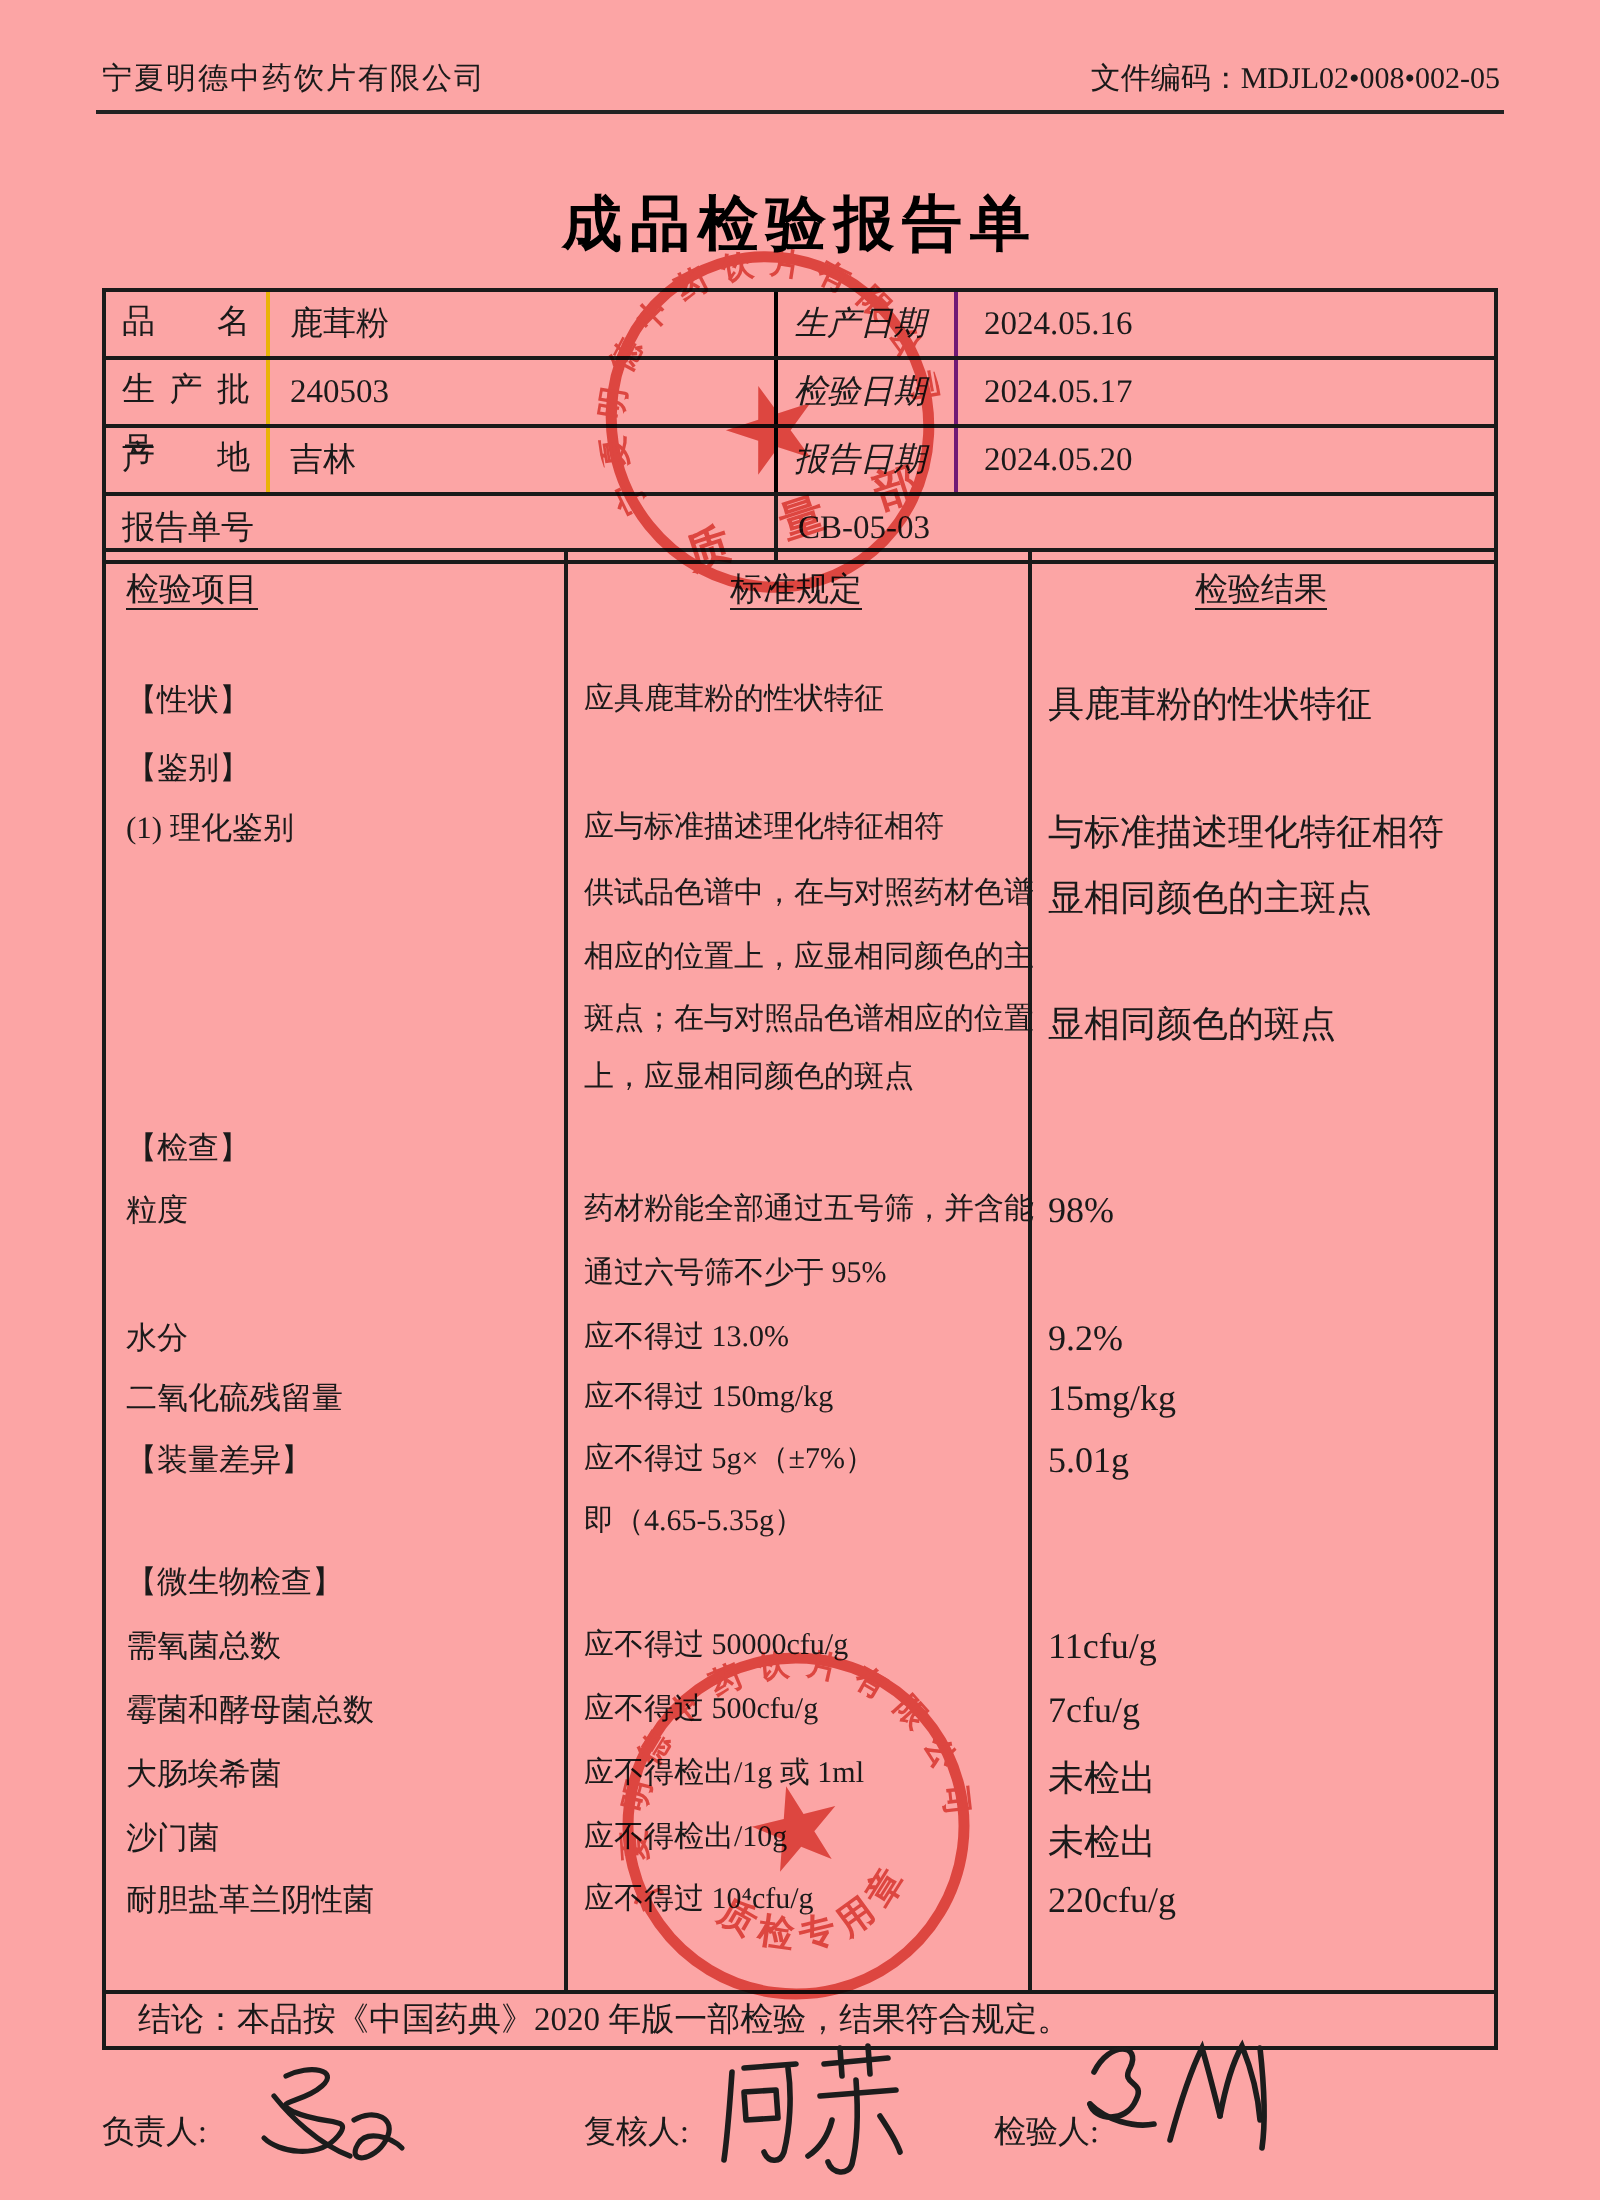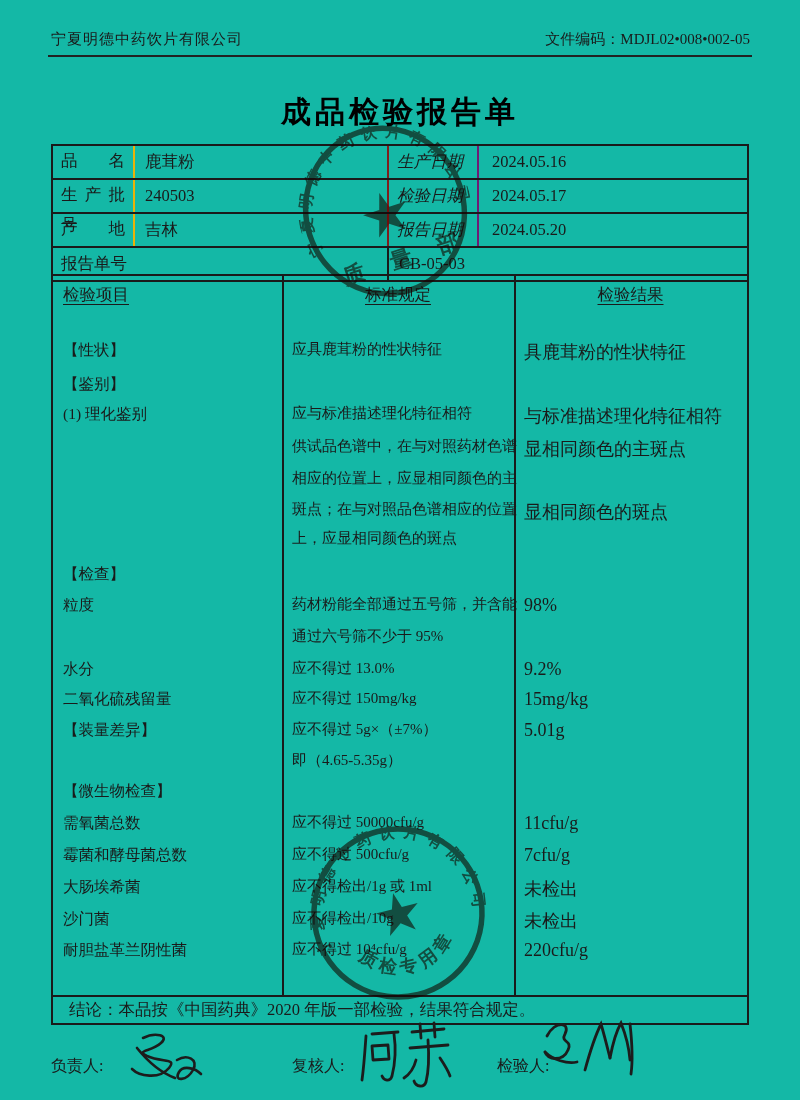--- a/index.html
+++ b/index.html
@@ -1,36 +1,36 @@
 <!DOCTYPE html>
 <html><head>
 <meta charset="utf-8">
 <style>
   html,body{margin:0;padding:0;}
   body{width:800px;height:1100px;background:#ffffff;position:relative;
        font-family:"Liberation Serif","DejaVu Serif",serif;color:#1a1a1a;}
-  .page{position:absolute;left:0;top:0;width:800px;height:1100px;background:#14b8a6;overflow:hidden;}
+  .page{position:absolute;left:0;top:0;width:800px;height:1100px;background:#fca5a5;overflow:hidden;}
 
   
   .hdr-company{position:absolute;left:51px;top:30px;font-size:15px;letter-spacing:1px;}
   .hdr-code{position:absolute;right:50px;top:30px;font-size:15px;}
   .hdr-rule{position:absolute;left:48px;top:55px;width:704px;height:2px;background:#222;}
 
   
   .title{position:absolute;left:0;top:92px;width:800px;text-align:center;
          font-size:30px;font-weight:bold;letter-spacing:4px;color:#000;}
 
   
   .info{position:absolute;left:51px;top:144px;width:698px;border:2px solid #1a1a1a;box-sizing:border-box;}
   .irow{display:flex;height:32px;border-bottom:2px solid #1a1a1a;}
   .irow:last-child{border-bottom:none;}
   .icell{box-sizing:border-box;font-size:16.5px;display:flex;align-items:center;}
   .lbl{width:82px;border-right:2px solid #eab308;padding:0 8px;display:block;line-height:30px;
        text-align:justify;text-align-last:justify;}
-  .val{width:254px;border-right:2px solid #7f1d1d;padding-left:10px;}
+  .val{width:254px;border-right:2px solid #000000;padding-left:10px;}
   .dlbl{width:90px;border-right:2px solid #701a75;padding-left:8px;font-style:italic;}
   .dval{flex:1;padding-left:13px;}
   .rlbl{width:336px;border-right:2px solid #1a1a1a;padding-left:8px;}
   .rval{flex:1;padding-left:10px;}
 
   
   .main{position:absolute;left:51px;top:274px;width:698px;height:751px;
         border:2px solid #1a1a1a;box-sizing:border-box;}
   .mhead{position:absolute;left:0;top:0;width:100%;height:36px;}
   .mh{position:absolute;top:8px;font-size:16.5px;text-decoration:underline;text-underline-offset:4px;}

